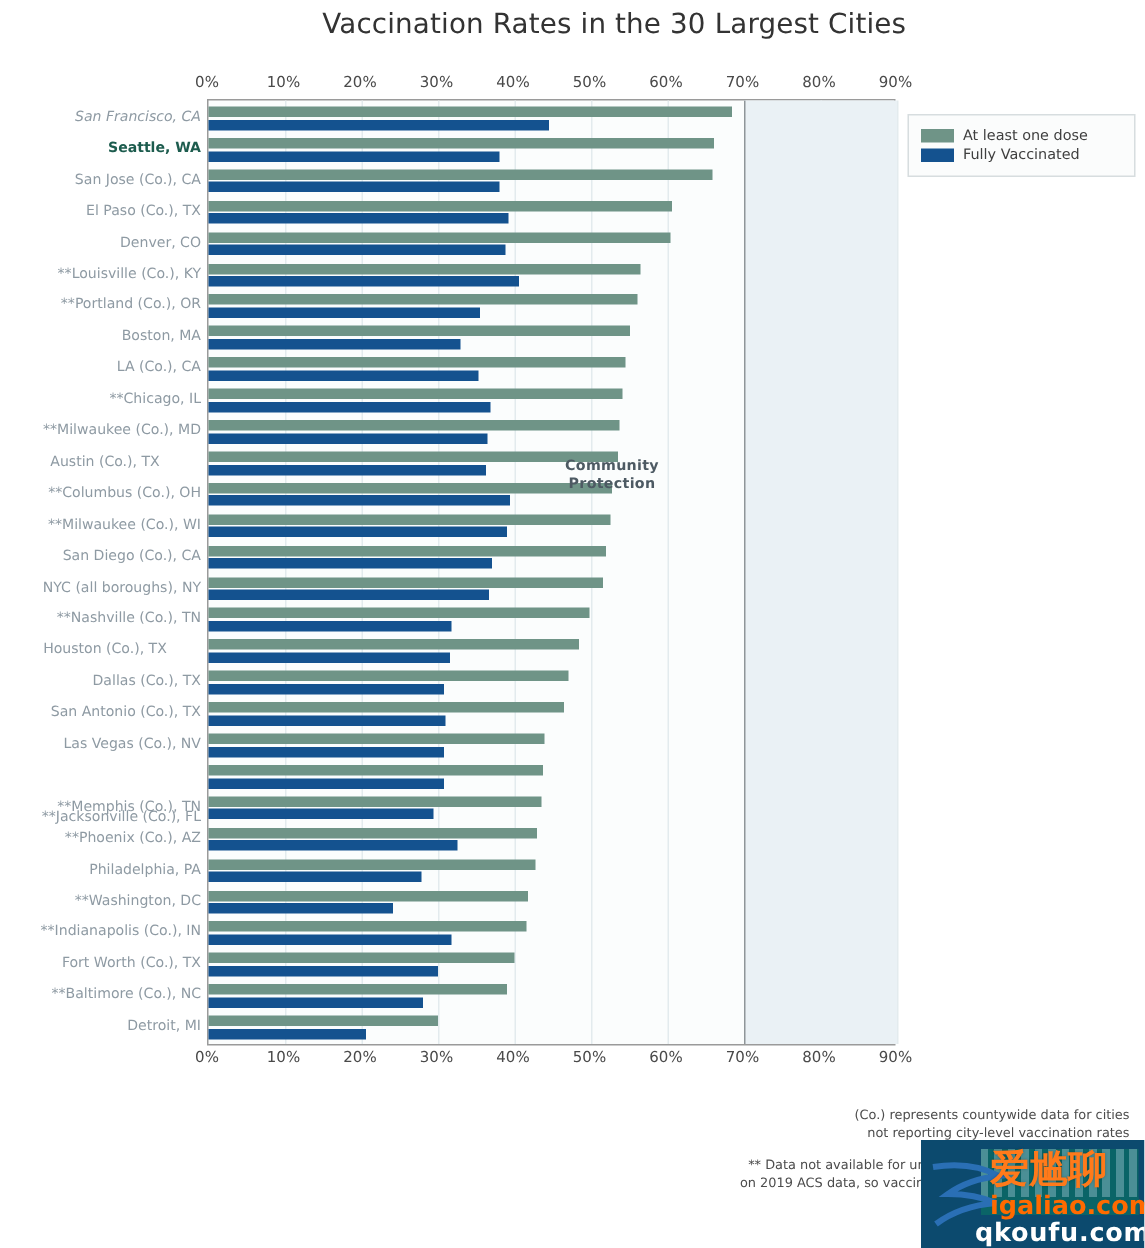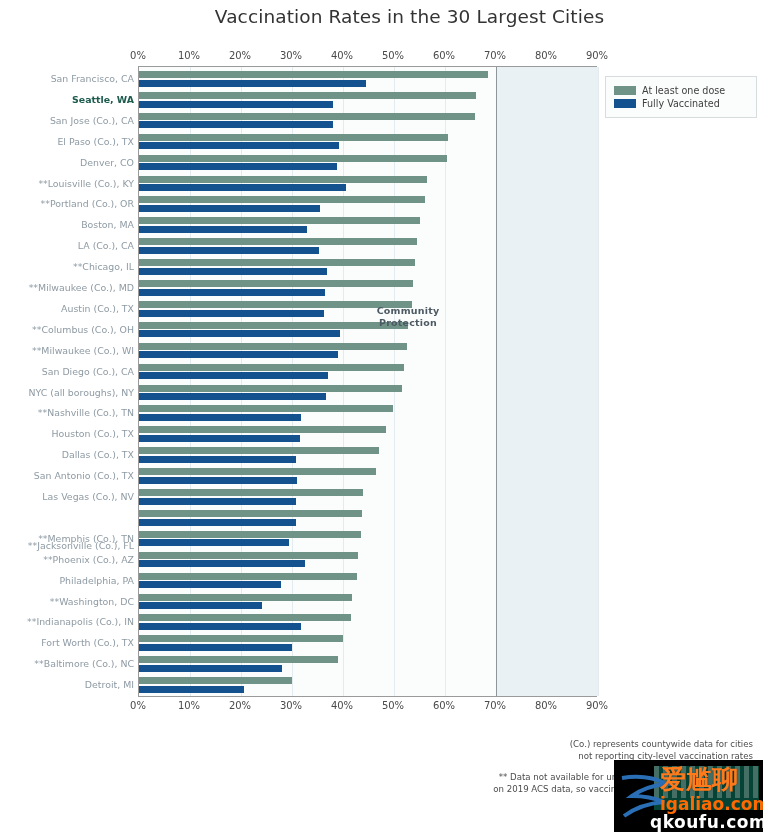--- a/index.html
+++ b/index.html
@@ -150,21 +150,21 @@
     line-height: 12px;
   }
   #notes .note-block { margin-bottom: 9px; }
   #notes b { color: #222; }
 
   
   #watermark {
     position: absolute;
     left: 614px; top: 760px;
     width: 149px; height: 72px;
-    background: #000000;
+    background: #0c4a6e;
     overflow: hidden;
   }
   #wm-city {
     position: absolute; left: 40px; top: 6px;
     width: 105px; height: 44px;
     background:
       linear-gradient(to top, #0a7a63 0 12px, transparent 12px),
       repeating-linear-gradient(90deg, #7fc8b8 0 5px, #0a7a63 5px 9px);
     opacity: .55;
   }
@@ -297,38 +297,38 @@
     <div class="tick" style="left: 153px;">30%</div>
     <div class="tick" style="left: 204px;">40%</div>
     <div class="tick" style="left: 255px;">50%</div>
     <div class="tick" style="left: 306px;">60%</div>
     <div class="tick" style="left: 357px;">70%</div>
     <div class="tick" style="left: 408px;">80%</div>
     <div class="tick" style="left: 459px;">90%</div>
   </div>
 
 <div id="labels-col">
-    <div class="row-label" style="top: 78px;">San Francisco, CA</div>
+    <div class="row-label" style="top: 78px; font-style: italic;">San Francisco, CA</div>
     <div class="row-label highlight" style="top: 98.9px;">Seattle, WA</div>
     <div class="row-label" style="top: 119.8px;">San Jose (Co.), CA</div>
     <div class="row-label" style="top: 140.7px;">El Paso (Co.), TX</div>
     <div class="row-label" style="top: 161.6px;">Denver, CO</div>
     <div class="row-label" style="top: 182.5px;">**Louisville (Co.), KY</div>
     <div class="row-label" style="top: 203.4px;">**Portland (Co.), OR</div>
     <div class="row-label" style="top: 224.3px;">Boston, MA</div>
     <div class="row-label" style="top: 245.2px;">LA (Co.), CA</div>
     <div class="row-label" style="top: 266.1px;">**Chicago, IL</div>
     <div class="row-label" style="top: 287px;">**Milwaukee (Co.), MD</div>
-    <div class="row-label" style="top: 307.9px;">Austin (Co.), TX</div>
+    <div class="row-label" style="top: 307.9px; text-align: center;">Austin (Co.), TX</div>
     <div class="row-label" style="top: 328.8px;">**Columbus (Co.), OH</div>
     <div class="row-label" style="top: 349.7px;">**Milwaukee (Co.), WI</div>
     <div class="row-label" style="top: 370.6px;">San Diego (Co.), CA</div>
     <div class="row-label" style="top: 391.5px;">NYC (all boroughs), NY</div>
     <div class="row-label" style="top: 412.4px;">**Nashville (Co.), TN</div>
-    <div class="row-label" style="top: 433.3px;">Houston (Co.), TX</div>
+    <div class="row-label" style="top: 433.3px; text-align: center;">Houston (Co.), TX</div>
     <div class="row-label" style="top: 454.2px;">Dallas (Co.), TX</div>
     <div class="row-label" style="top: 475.1px;">San Antonio (Co.), TX</div>
     <div class="row-label" style="top: 496px;">Las Vegas (Co.), NV</div>
     <div class="row-label" style="top: 545px;">**Jacksonville (Co.), FL</div>
     <div class="row-label" style="top: 537.8px;">**Memphis (Co.), TN</div>
     <div class="row-label" style="top: 558.7px;">**Phoenix (Co.), AZ</div>
     <div class="row-label" style="top: 579.6px;">Philadelphia, PA</div>
     <div class="row-label" style="top: 600.5px;">**Washington, DC</div>
     <div class="row-label" style="top: 621.4px;">**Indianapolis (Co.), IN</div>
     <div class="row-label" style="top: 642.3px;">Fort Worth (Co.), TX</div>

